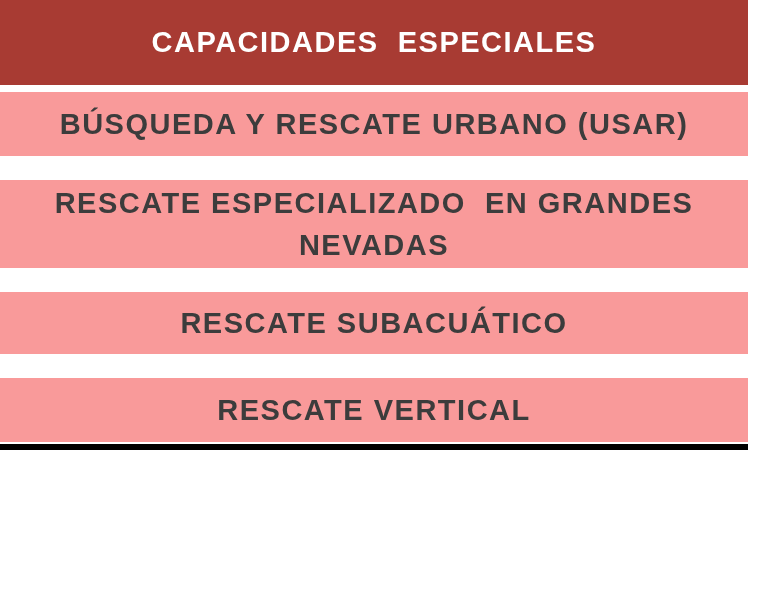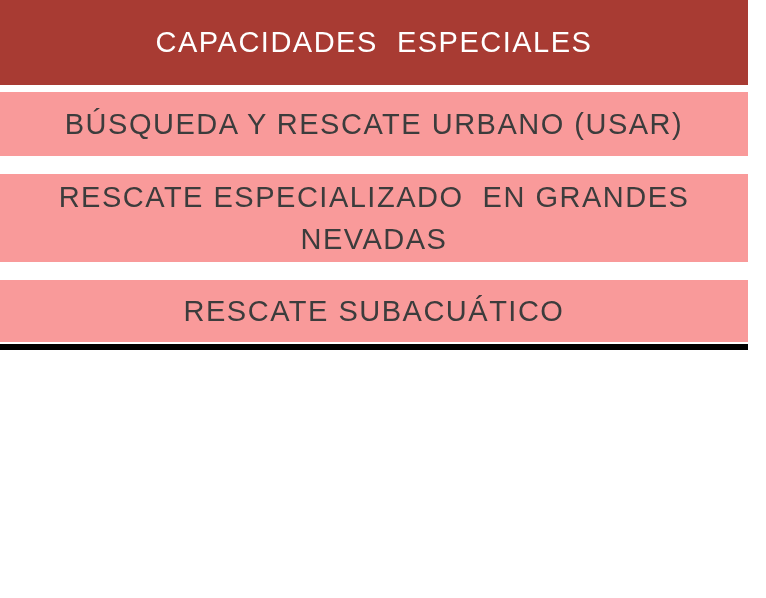--- a/index.html
+++ b/index.html
@@ -15,21 +15,21 @@
   body {
     width: 766px;
     height: 598px;
     font-family: "Liberation Sans", sans-serif;
   }
   .slide {
     width: 748px;
     height: 598px;
     background: var(--gap);
     overflow: hidden;
-    font-weight: normal;
+    font-weight: bold;
   }
   .header-band {
     height: 85px;
     background: var(--header_bg);
     color: var(--header_text);
     display: flex;
     align-items: center;
     justify-content: center;
     font-size: 29px;
     letter-spacing: 1.5px;
@@ -43,21 +43,21 @@
     display: flex;
     align-items: center;
     justify-content: center;
     text-align: center;
     font-size: 29px;
     letter-spacing: 1.5px;
     line-height: 1.45;
     white-space: pre-wrap;
     padding: 0 13px;
   }
-  .row + .row { margin-top: 18px; }
+  .row + .row { margin-top: 24px; }
   .h64 { height: 64px; }
   .h88 { height: 88px; }
   .h62 { height: 62px; }
   .h59 { height: 59px; }
   .h63 { height: 63px; }
   .bottom-bar {
     height: 6px;
     background: var(--bottom_bar);
     margin-top: 2px;
   }
@@ -69,17 +69,18 @@
   <div class="header-band">CAPACIDADES  ESPECIALES</div>
 
   <div class="row h64">BÚSQUEDA Y RESCATE URBANO (USAR)</div>
 
   <div class="row h88">RESCATE ESPECIALIZADO  EN GRANDES
 NEVADAS</div>
 
   <div class="row h62">RESCATE SUBACUÁTICO</div>
 
 
+  <div class="row h64">RESCATE VERTICAL</div>
 
 
 
   <div class="bottom-bar"></div>
 </div>
 
 </body></html>

